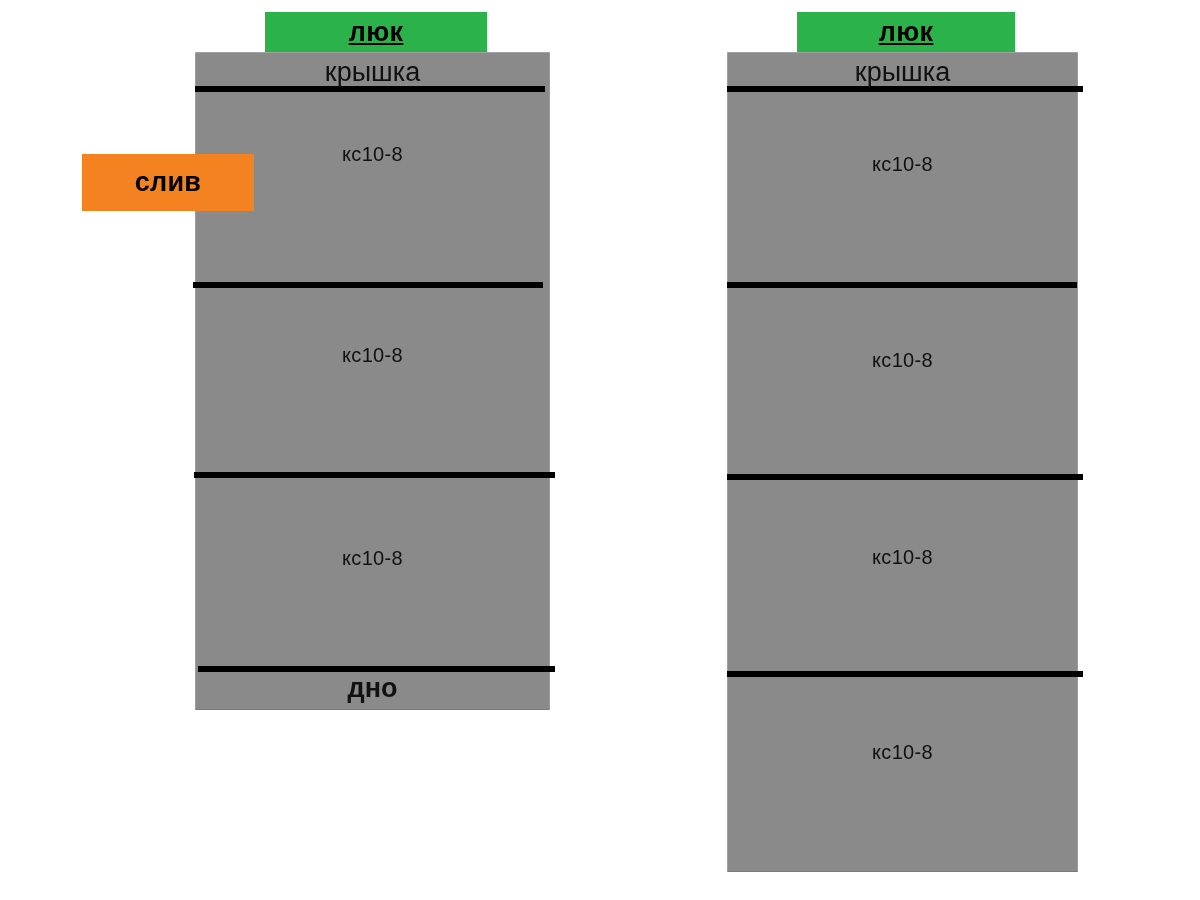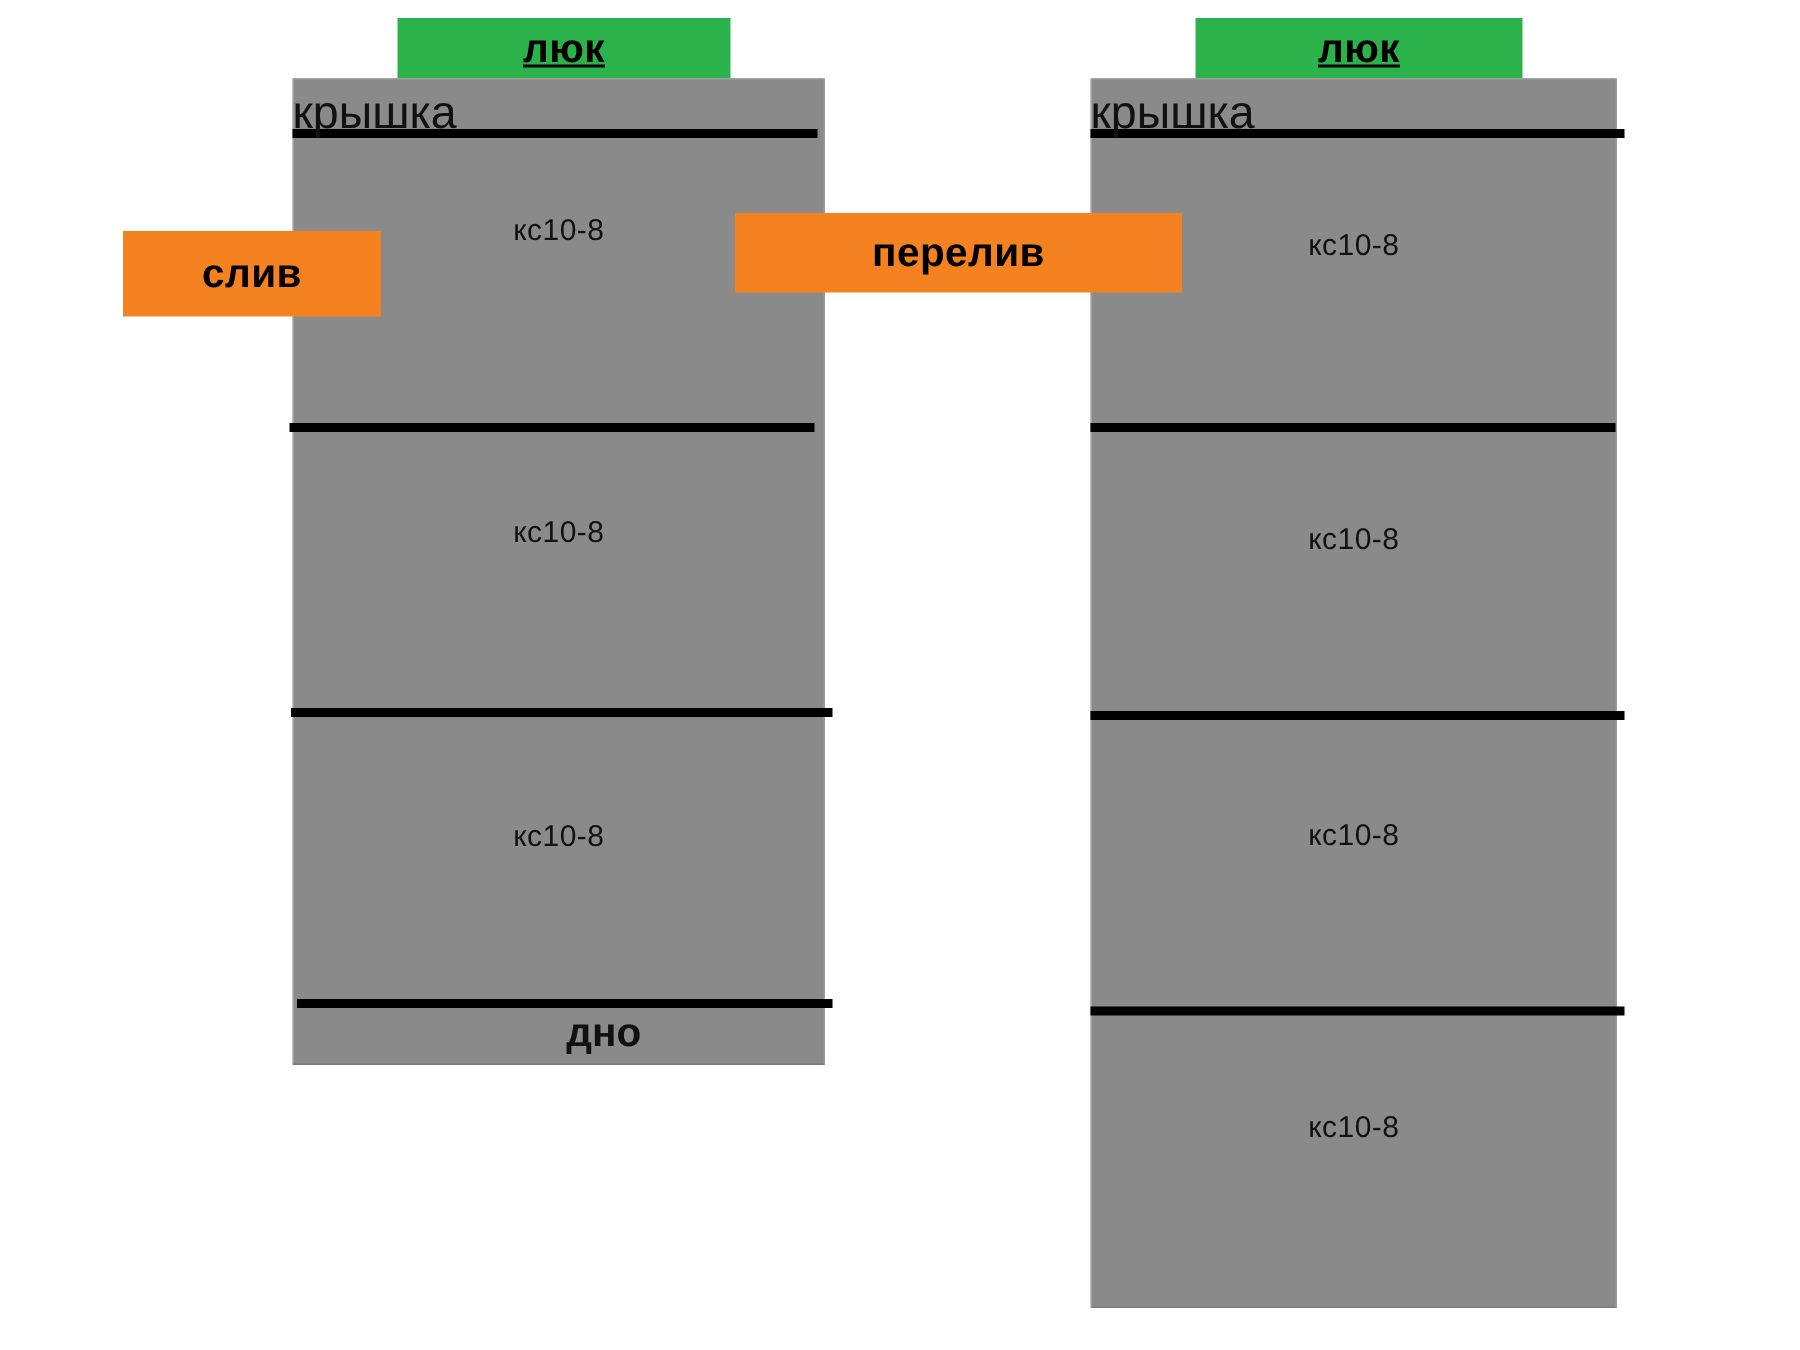--- a/index.html
+++ b/index.html
@@ -51,35 +51,35 @@
     color: #111111;
     font-size: 20px;
     font-weight: 400;
     white-space: nowrap;
     letter-spacing: .3px;
   }
 
   
   .lid-label {
     position: absolute;
+    text-align: center;
     color: #111111;
-    font-size: 31px;
+    font-size: 27px;
     font-weight: 400;
     white-space: nowrap;
   }
 
   
   .bottom-label {
     position: absolute;
     text-align: center;
     color: #111111;
     font-size: 27px;
     font-weight: 700;
     white-space: nowrap;
-    padding-left: 30px;
   }
 
   
   .hatch {
     position: absolute;
     background: #2bb24a;
     color: #000000;
     font-size: 27px;
     font-weight: 700;
     display: flex;
@@ -145,17 +145,14 @@
   <div class="ring-label" style="left:727px; top:741px; width:351px;">кс10-8</div>
 
   <div class="hatch" id="hatch-right" style="left:797px; top:12px; width:218px; height:40px;">
     <span>люк</span>
   </div>
 
   <div class="pipe" id="pipe-drain">
     <span>слив</span>
   </div>
 
-  <div class="pipe" id="pipe-overflow">
-    <span>перелив</span>
-  </div>
 
 </div>
 
 </body></html>

